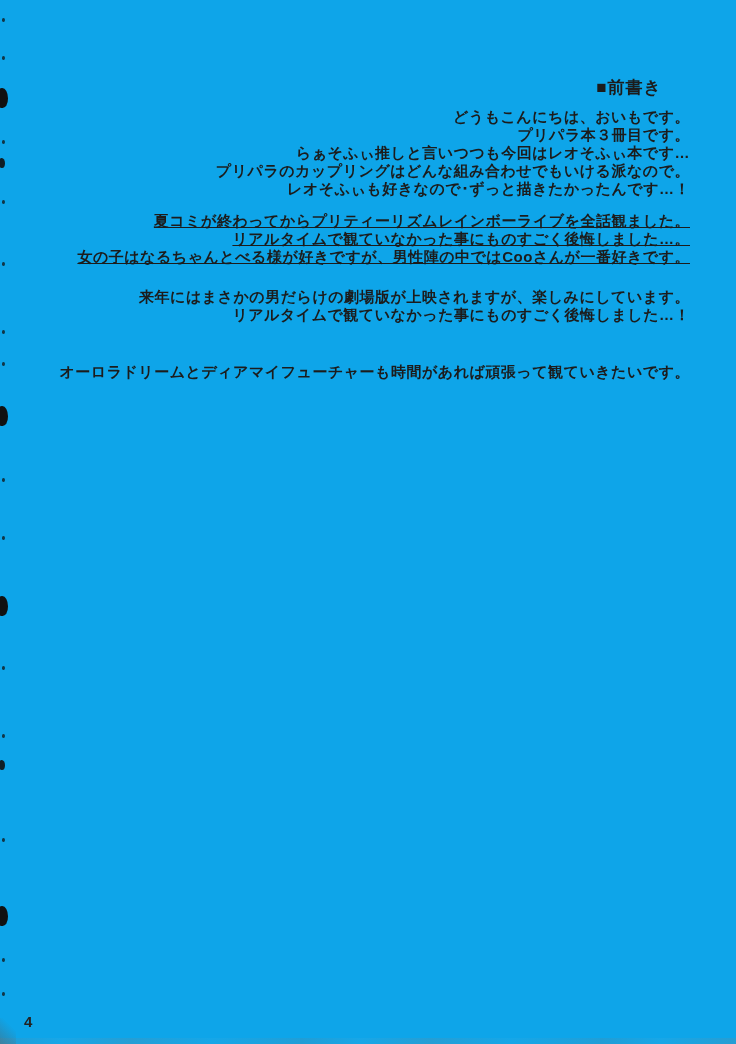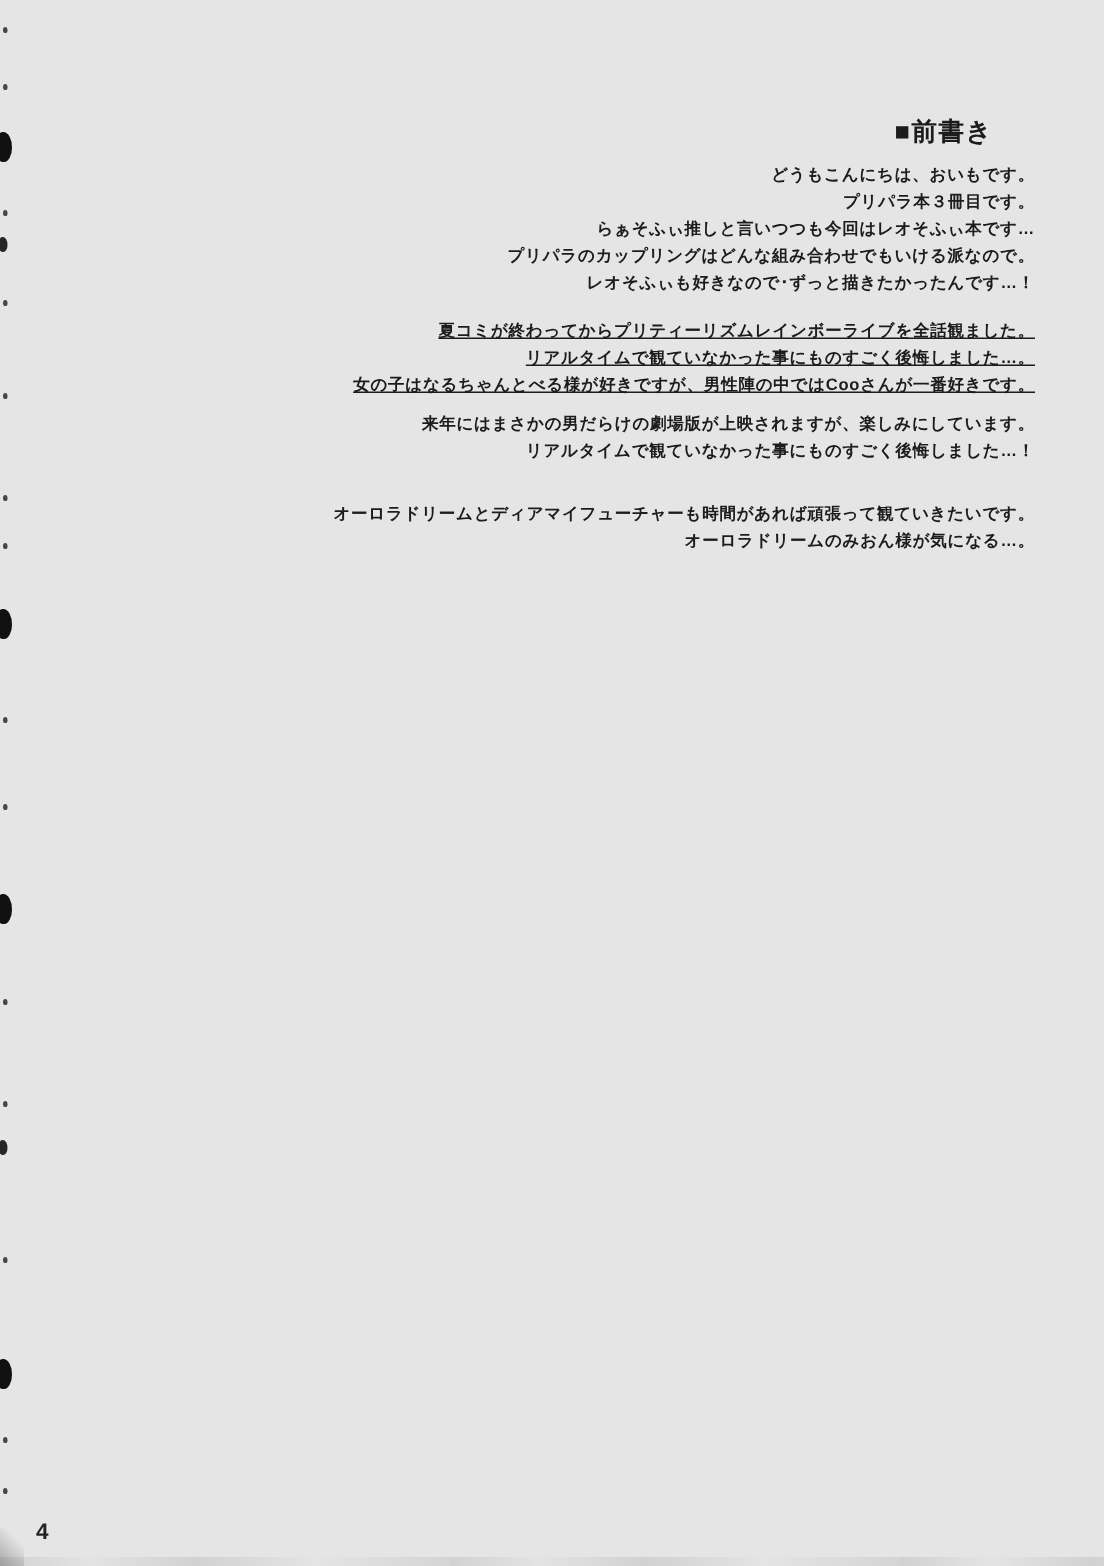--- a/index.html
+++ b/index.html
@@ -4,21 +4,21 @@
 <style>
   html, body {
     margin: 0;
     padding: 0;
     background: #ffffff;
   }
   .page {
     position: relative;
     width: 736px;
     height: 1044px;
-    background: #e5e5e5;
+    background: #0ea5e9;
     overflow: hidden;
     font-family: "Liberation Sans", "DejaVu Sans", sans-serif;
     color: #1c1c1c;
   }
   
   .content {
     position: absolute;
     top: 78px;
     left: 40px;
     right: 46px;
@@ -28,29 +28,29 @@
     font-size: 17px;
     font-weight: bold;
     line-height: 20px;
     padding-right: 28px;
     letter-spacing: 1px;
   }
   .para {
     font-weight: 600;
   }
   .para .line {
-    font-size: 11px;
+    font-size: 15px;
     line-height: 18px;
     letter-spacing: 0.5px;
     white-space: nowrap;
   }
   .p1 { margin-top: 10px; }
   .p2 { margin-top: 14px; text-decoration: underline; }
-  .p3 { margin-top: 8px; }
-  .p4 { margin-top: 24px; }
+  .p3 { margin-top: 22px; }
+  .p4 { margin-top: 39px; }
 
   .page-number {
     position: absolute;
     left: 24px;
     top: 1013px;
     font-size: 15px;
     font-weight: bold;
     color: #222;
   }
 
@@ -126,21 +126,20 @@
       <div class="line">女の子はなるちゃんとべる様が好きですが、男性陣の中ではCooさんが一番好きです。</div>
     </div>
 
     <div class="para p3">
       <div class="line">来年にはまさかの男だらけの劇場版が上映されますが、楽しみにしています。</div>
       <div class="line">リアルタイムで観ていなかった事にものすごく後悔しました…！</div>
     </div>
 
     <div class="para p4">
       <div class="line">オーロラドリームとディアマイフューチャーも時間があれば頑張って観ていきたいです。</div>
-      <div class="line">オーロラドリームのみおん様が気になる…。</div>
     </div>
   </div>
 
   <div class="page-number">4</div>
 
   <div class="corner-smudge"></div>
   <div class="bottom-band"></div>
 </div>
 
 </body></html>

